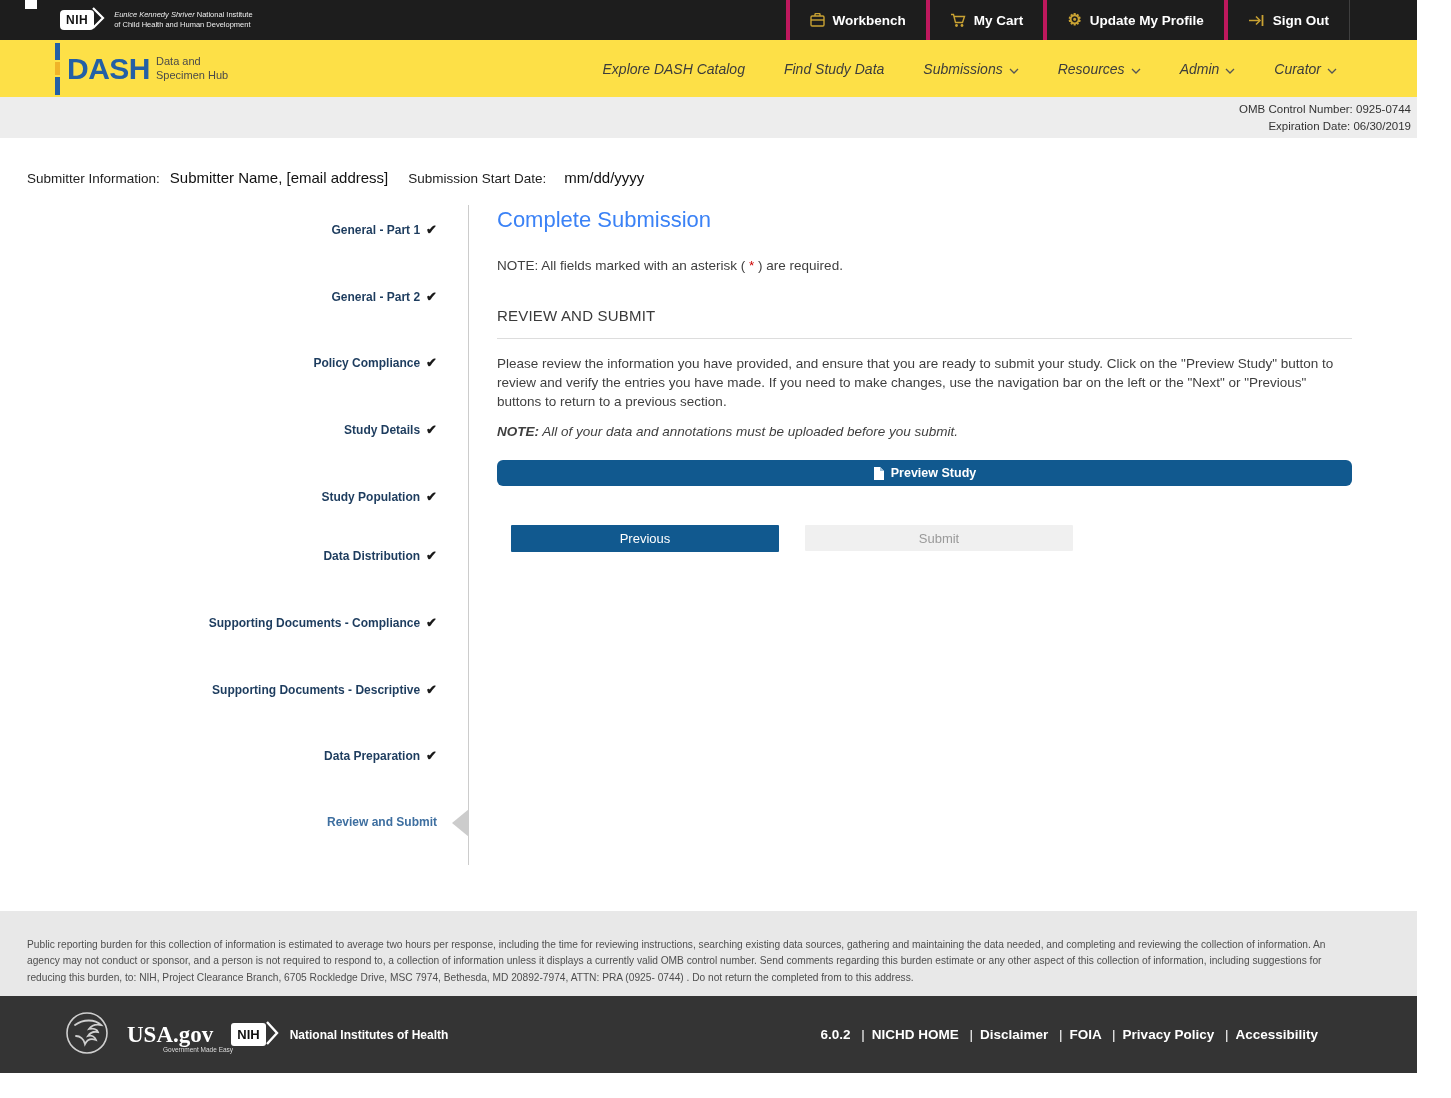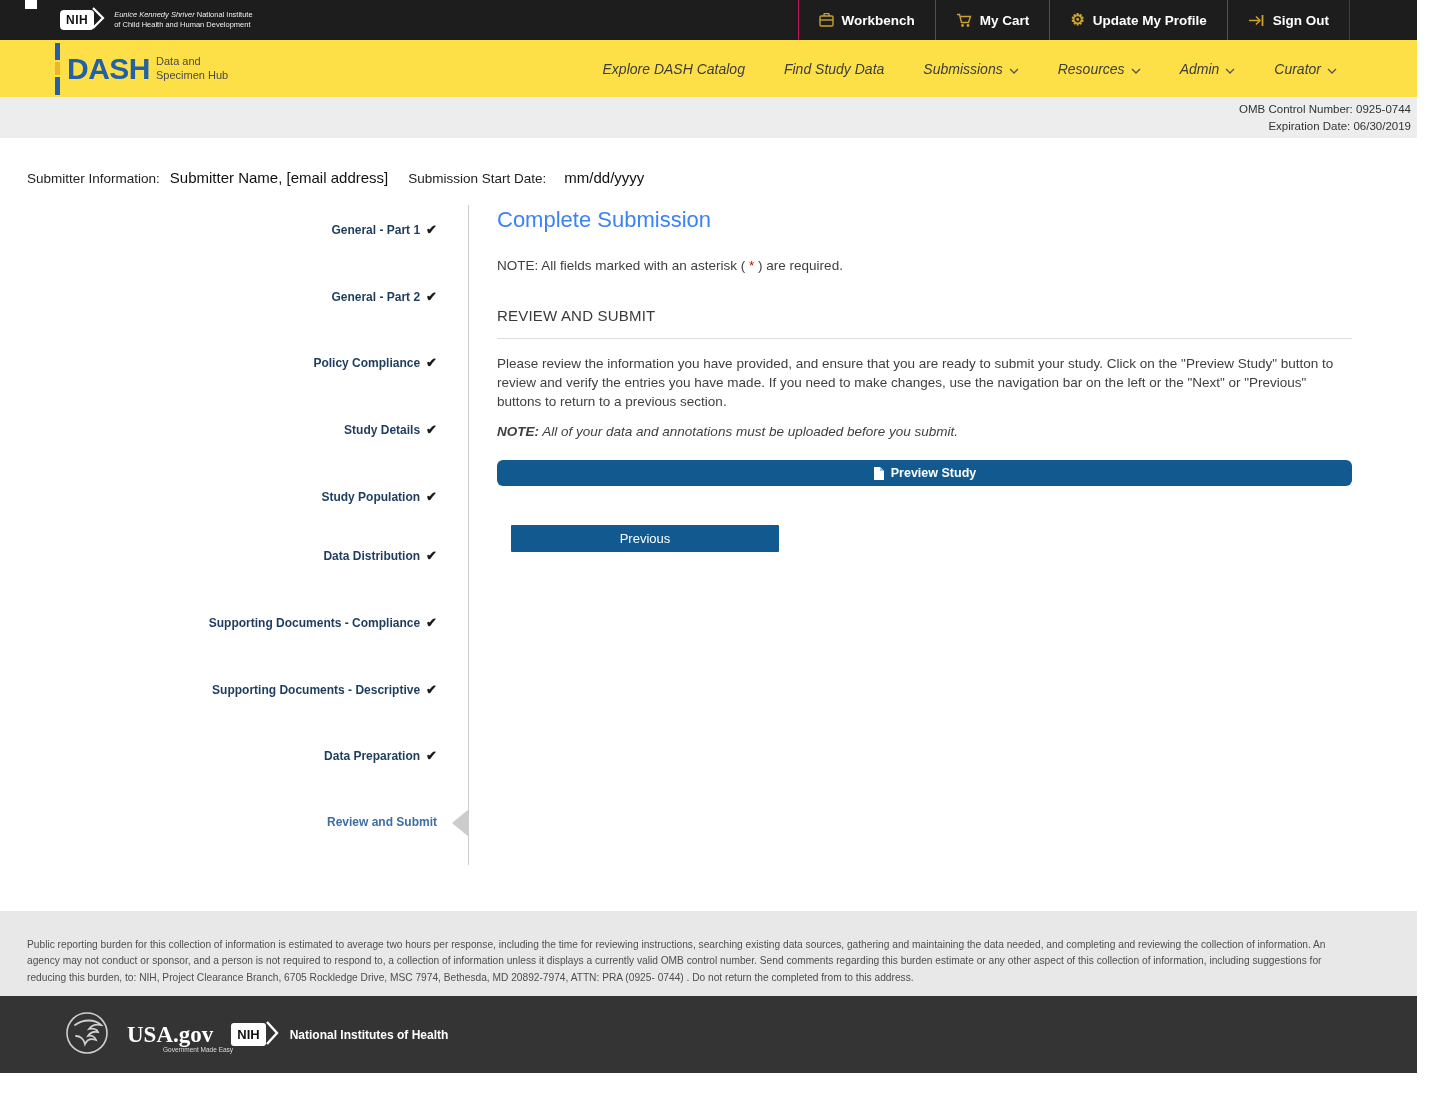--- a/index.html
+++ b/index.html
@@ -9,21 +9,21 @@
 
   
   .topbar { position:absolute; left:0; top:0; width:1417px; height:40px; background:#1d1d1d; display:flex; align-items:center; }
   .artifact { position:absolute; left:25px; top:0; width:12px; height:9px; background:#fff; }
   .nih-logo-group { display:flex; align-items:center; margin-left:60px; }
   .nih-box { background:#fff; color:#111; font-weight:bold; font-size:12px; padding:3px 6px; border-radius:4px; letter-spacing:.5px; }
   .nih-chev { margin-left:-2px; }
   .nih-org { margin-left:8px; color:#eee; font-size:7.5px; line-height:1.35; }
   .nih-org .it { font-style:italic; }
   .topbar-menu { margin-left:auto; margin-right:67px; display:flex; height:40px; }
-  .topbar-item { display:flex; align-items:center; padding:0 20px; border-left:1px solid #be185d; color:#fff; font-size:13.5px; font-weight:bold; cursor:pointer; }
+  .topbar-item { display:flex; align-items:center; padding:0 20px; border-left:4px solid #be185d; color:#fff; font-size:13.5px; font-weight:bold; cursor:pointer; }
   .topbar-item:last-child { border-right:1px solid #3f3f3f; }
   .topbar-item .ticon { color:#c9a233; margin-right:8px; display:flex; align-items:center; }
   .gear-glyph { font-size:16px; line-height:1; }
 
   
   .dash-header { position:absolute; left:0; top:40px; width:1417px; height:57px; background:#fde047; display:flex; align-items:center; }
   .dash-logo { display:flex; align-items:center; margin-left:55px; cursor:pointer; }
   .dash-bar { width:5px; height:52px; display:flex; flex-direction:column; margin-right:7px; }
   .dash-bar .b1 { flex:1.1; background:#2360a5; margin-bottom:2px; }
   .dash-bar .b2 { flex:0.9; background:#f0b429; margin-bottom:2px; }
@@ -230,20 +230,23 @@
             <path d="M1 1 h6 l4 4 v9 H1 Z" fill="#fff"></path>
             <path d="M7 1 l4 4 h-4 Z" fill="#9bbdd8"></path>
           </svg>
       </span>
       <span>Preview Study</span>
     </div>
     <div class="btn-row">
       <div class="prev-btn">
           <span>Previous</span>
         </div>
+      <div class="submit-btn">
+          <span>Submit</span>
+        </div>
     </div>
   </div>
 
   <div class="burden-band">
     <div class="burden-text">Public reporting burden for this collection of information is estimated to average two hours per response, including the time for reviewing instructions, searching existing data sources, gathering and maintaining the data needed, and completing and reviewing the collection of information. An agency may not conduct or sponsor, and a person is not required to respond to, a collection of information unless it displays a currently valid OMB control number. Send comments regarding this burden estimate or any other aspect of this collection of information, including suggestions for reducing this burden, to: NIH, Project Clearance Branch, 6705 Rockledge Drive, MSC 7974, Bethesda, MD 20892-7974, ATTN: PRA (0925- 0744) . Do not return the completed from to this address.</div>
   </div>
 
   <div class="footer">
     <div class="footer-logos">
       <span>
@@ -259,15 +262,23 @@
       <span class="nih-footer">
         <span class="nih-box-f">NIH</span>
         <span>
           <svg width="14" height="26" viewBox="0 0 14 26">
               <path d="M1 2 L11 13 L1 24" fill="none" stroke="#fff" stroke-width="2.4"></path>
             </svg>
         </span>
         <span class="nih-footer-text">National Institutes of Health</span>
       </span>
     </div>
+    <div class="footer-links">
+      <span>6.0.2</span>
+      <span class="sep">|</span><span class="flink">NICHD HOME</span>
+      <span class="sep">|</span><span class="flink">Disclaimer</span>
+      <span class="sep">|</span><span class="flink">FOIA</span>
+      <span class="sep">|</span><span class="flink">Privacy Policy</span>
+      <span class="sep">|</span><span class="flink">Accessibility</span>
+    </div>
   </div>
 
 </div>
 
 </body></html>

